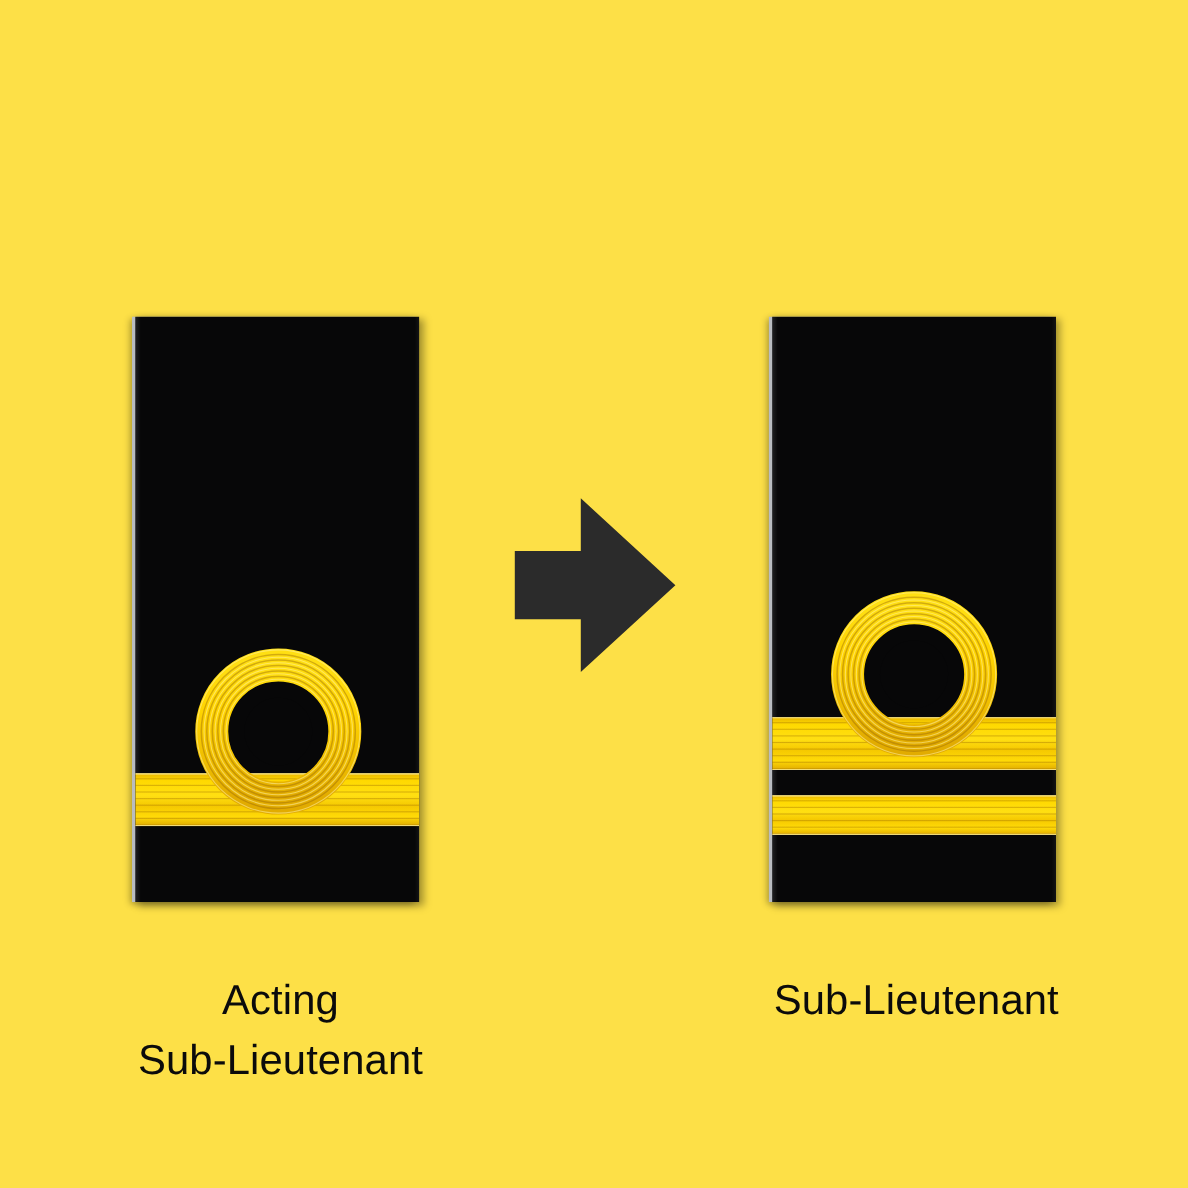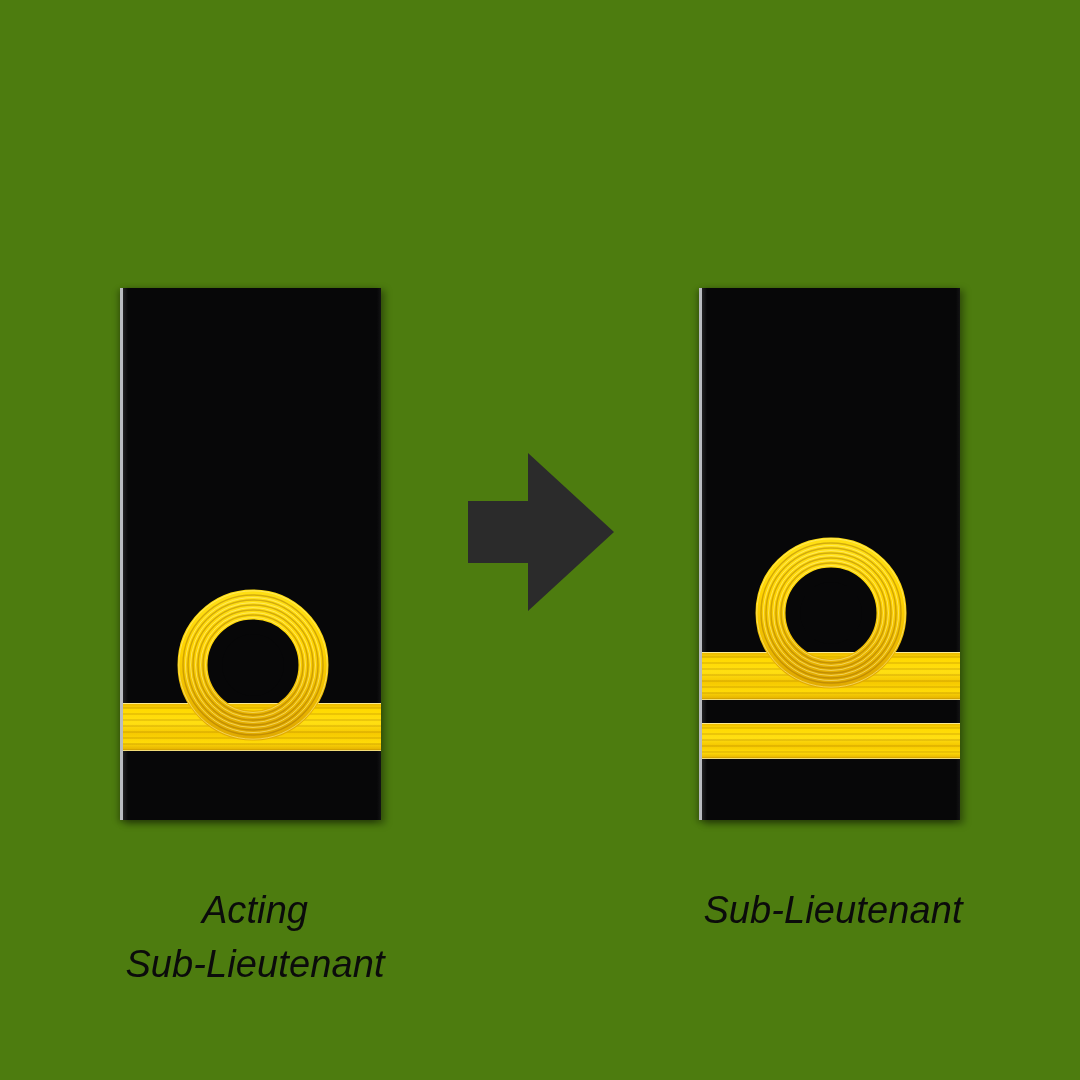--- a/index.html
+++ b/index.html
@@ -11,22 +11,21 @@
     width: 1080px;
     height: 1080px;
     background: #ffffff;
     font-family: "Liberation Sans", sans-serif;
     overflow: hidden;
   }
   #stage {
     position: relative;
     width: 1080px;
     height: 1080px;
-    background: #4d7c0f;
-    font-style: italic;
+    background: #fde047;
   }
 
   
   .rank-group {
     position: absolute;
     top: 0;
     height: 1080px;
     width: 380px;
   }
   .rank-group.left  { left: 65px; }

